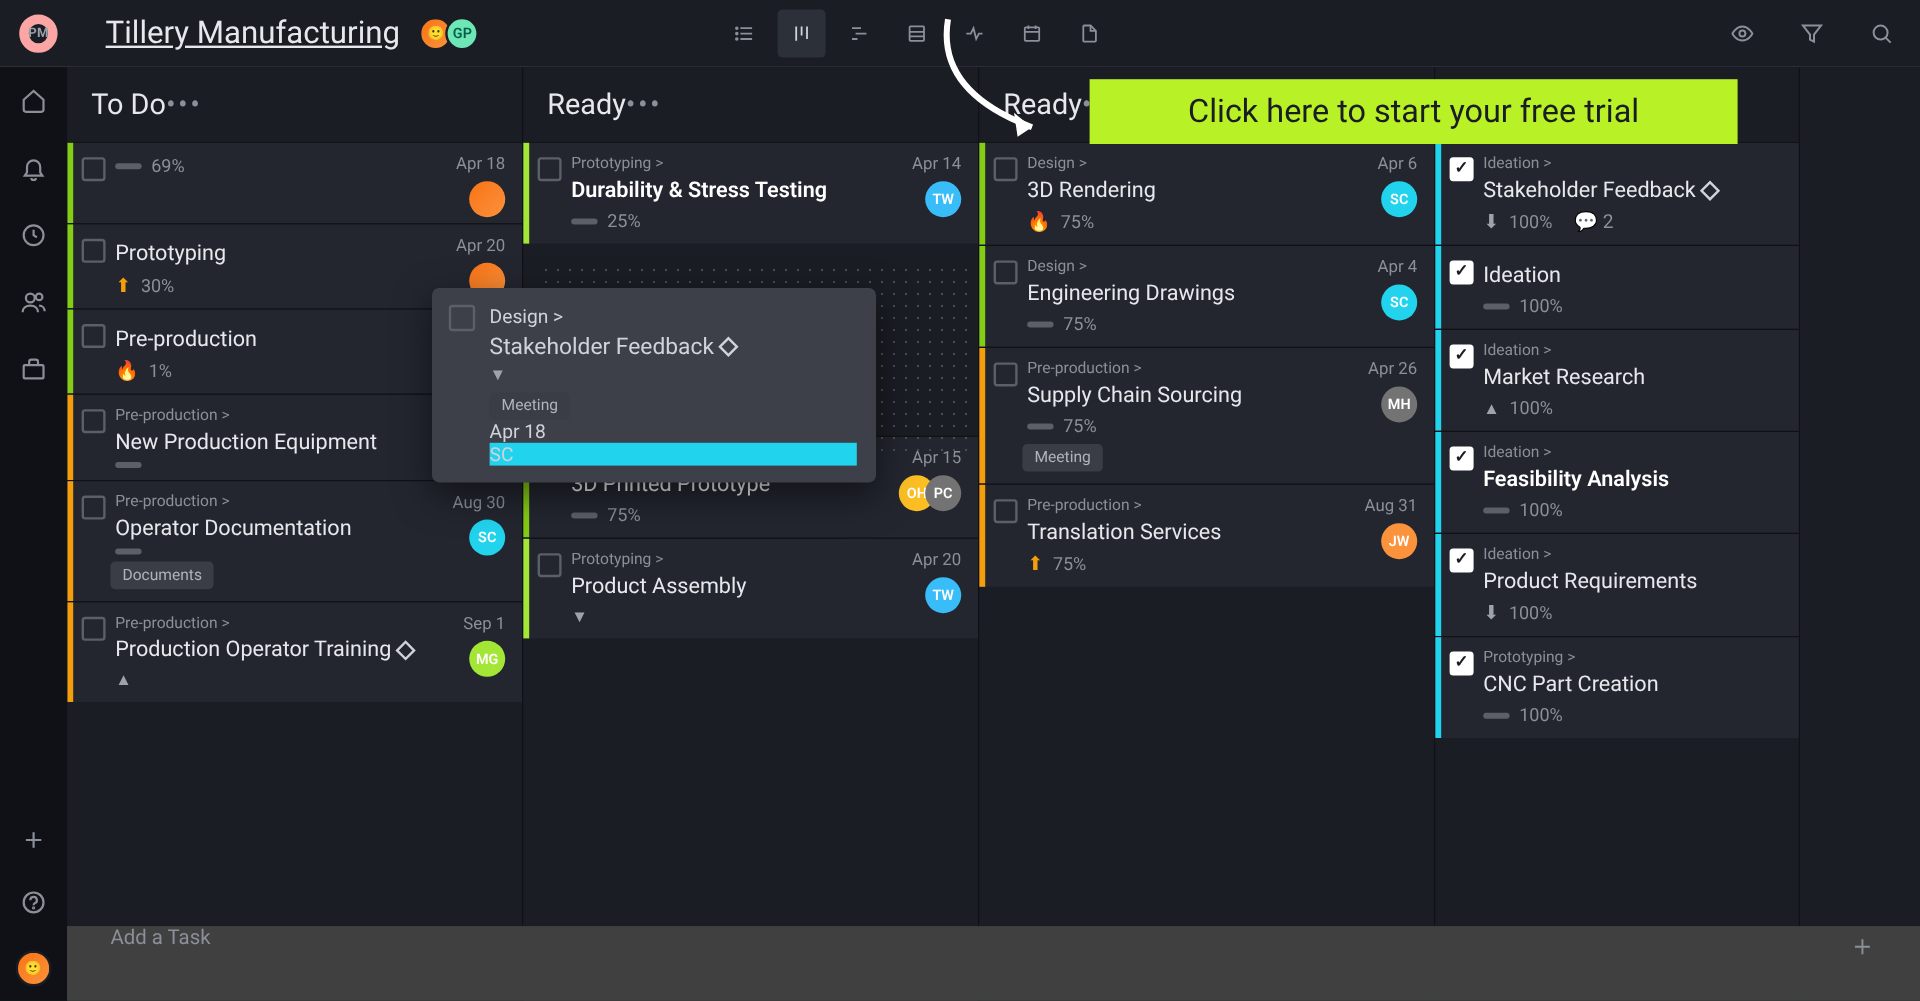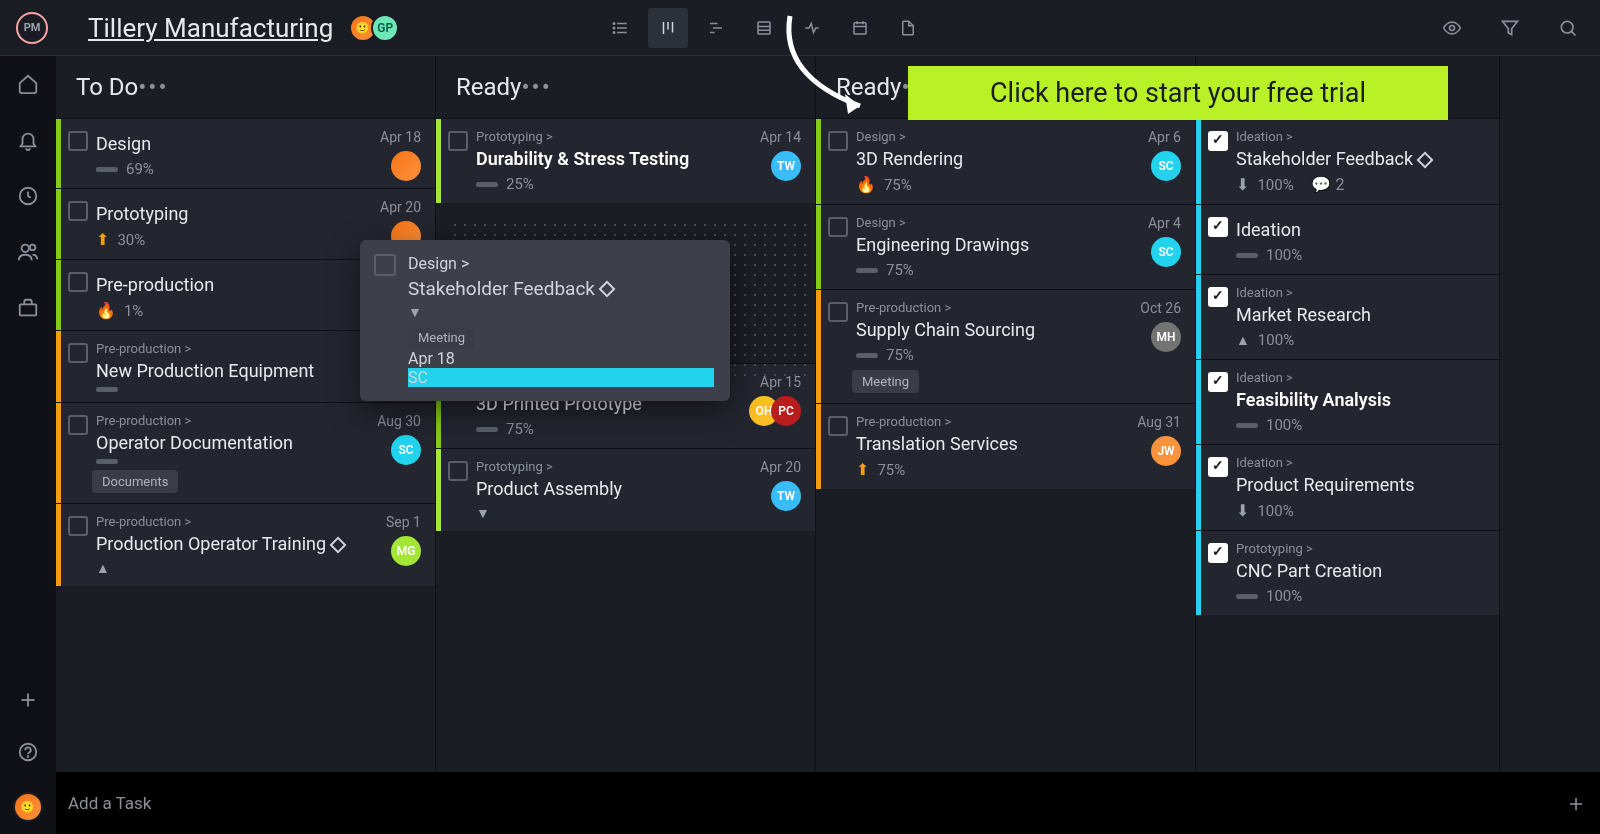--- a/index.html
+++ b/index.html
@@ -1,19 +1,19 @@
 <!DOCTYPE html>
 <html><head>
 <meta charset="utf-8">
 <style>
 * { margin:0; padding:0; box-sizing:border-box; font-family:-apple-system,"Segoe UI",Roboto,sans-serif; }
 body { background:#1a1d24; color:#d0d3d9; width:1600px; height:834px; overflow:hidden; position:relative; }
 
 .topbar { height:56px; display:flex; align-items:center; padding:0 12px; background:#1a1d24; border-bottom:1px solid #2a2d35; }
-.logo { width:32px; height:32px; border-radius:50%; border:2px solid #fca5a5; display:flex; align-items:center; justify-content:center; font-size:11px; font-weight:700; color:#9aa0a8; margin-right:20px; margin-left:4px;}
+.logo { width:32px; height:32px; border-radius:50%; border:8px solid #fca5a5; display:flex; align-items:center; justify-content:center; font-size:11px; font-weight:700; color:#9aa0a8; margin-right:20px; margin-left:4px;}
 .proj-title { font-size:26px; font-weight:400; color:#e6e8ec; margin-left:20px;text-decoration:underline;}
 .av-group { margin-left:22px; display:flex; }
 .avatar { width:28px; height:28px; border-radius:50%; display:flex; align-items:center; justify-content:center; font-size:12px; font-weight:600; color:#083; margin-left:-6px; border:2px solid #1a1d24;}
 .avatar.o { background:linear-gradient(135deg,#f97316,#fb923c); color:#fff;}
 .avatar.g { background:#6ee7b7; color:#065f46;}
 .view-icons { position:absolute; left:600px; display:flex; gap:8px; }
 .vicon { width:40px; height:40px; display:flex; align-items:center; justify-content:center; cursor:pointer; border-radius:4px; color:#8a8f99;}
 .vicon.active { background:#2c3039; color:#d0d3d9;}
 .top-right { margin-left:auto; display:flex; gap:18px; }
 
@@ -45,32 +45,32 @@
 .card .date { font-size:14px; color:#8a8f99; margin-bottom:6px;}
 .card .asg { width:30px; height:30px; border-radius:50%; display:inline-flex; align-items:center; justify-content:center; font-size:12px; font-weight:600; color:#fff; margin-left:-8px;}
 .tag { display:inline-block; background:#3a3d46; color:#b0b3b9; font-size:13px; padding:4px 10px; border-radius:4px; margin-top:6px;}
 .icon-arrow-up { color:#f59e0b; font-size:16px;}
 .icon-arrow-down { color:#9ca3af; font-size:16px;}
 .icon-fire { color:#ef4444; font-size:16px;}
 .icon-tri-up { color:#9ca3af; font-size:14px;}
 .icon-tri-down { color:#9ca3af; font-size:14px;}
 .diamond { display:inline-block; transform:rotate(45deg); width:12px; height:12px; border:2px solid #d0d3d9; margin-left:6px; vertical-align:middle;}
 
-.add-task { position:absolute; bottom:0; left:0; right:0; height:62px; background:#000000; display:flex; align-items:center; justify-content:space-between; padding:0 12px; cursor:pointer; color:#8a8f99; font-size:17px;}
+.add-task { position:absolute; bottom:0; left:0; right:0; height:62px; background:#404040; display:flex; align-items:flex-start; justify-content:space-between; padding:0 36px; cursor:pointer; color:#8a8f99; font-size:17px;}
 .plus { font-size:24px; color:#8a8f99;}
 
 .dragging { position:absolute; left:360px; top:240px; width:370px; background:#3d4049; border-radius:6px; box-shadow:0 10px 30px rgba(0,0,0,.5); padding:14px 16px 14px 48px; z-index:50;}
 .dragging .check { position:absolute; left:14px; top:14px; width:22px; height:22px; border:2px solid #5a5f6a; border-radius:3px;}
 .dropzone { position:absolute; left:450px; top:220px; width:360px; height:160px; background-image:radial-gradient(circle,#4a4d56 1px,transparent 1px); background-size:10px 10px; z-index:40;}
 
 .cta { position:absolute; left:908px; top:66px; width:540px; height:54px; background:#b9f127; color:#1a1d24; font-size:27px; display:flex; align-items:center; justify-content:center; z-index:60; cursor:pointer;}
 .arrow-svg { position:absolute; left:770px; top:6px; z-index:61; pointer-events:none;}
 
 .g-green{background:#84cc16;} .g-orange{background:#f59e0b;} .g-teal{background:#22d3ee;} .g-lime{background:#a3e635;}
-.asg-tw{background:#38bdf8;} .asg-sc{background:#22d3ee;} .asg-mh{background:#737373;color:#065f46;} .asg-jw{background:#fb923c;} .asg-mg{background:#a3e635;color:#365314;} .asg-oh{background:#fbbf24;color:#78350f;} .asg-o{background:linear-gradient(135deg,#f97316,#fb923c);} .asg-pc{background:#b91c1c;color:#164e63;}
+.asg-tw{background:#38bdf8;} .asg-sc{background:#22d3ee;} .asg-mh{background:#737373;color:#065f46;} .asg-jw{background:#fb923c;} .asg-mg{background:#a3e635;color:#365314;} .asg-oh{background:#fbbf24;color:#78350f;} .asg-o{background:linear-gradient(135deg,#f97316,#fb923c);} .asg-pc{background:#737373;color:#164e63;}
 
 svg { display:block; }
 </style>
 </head>
 <body>
 
 <div class="topbar">
   <div class="logo">PM</div>
   <div class="proj-title">Tillery Manufacturing</div>
   <div class="av-group">
@@ -203,21 +203,20 @@
 <div class="board">
   <div class="column">
       <div class="col-head">
         <div class="col-title">To Do</div>
         <div class="dots">•••</div>
       </div>
       <div class="cards">
         <div class="card">
           <div class="stripe g-green"></div>
           <div class="check"></div>
-          <div class="title">Design</div>
           <div class="prog-row">
             <span class="bar"></span>
             <span class="pct">69%</span>
           </div>
           <div class="meta-right">
             <div class="date">Apr 18</div>
             <div><div class="asg asg-o"></div></div>
           </div>
         </div>
         <div class="card">
@@ -368,21 +367,21 @@
           </div>
           <div class="meta-right">
             <div class="date">Apr 4</div>
             <div><div class="asg asg-sc">SC</div></div>
           </div>
         </div>
         <div class="card"><div class="stripe g-orange"></div><div class="check"></div><div class="cat">Pre-production &gt;</div><div class="title">Supply Chain Sourcing</div><div class="prog-row">
             <span class="bar"></span>
             <span class="pct">75%</span>
           </div><span class="tag">Meeting</span><div class="meta-right">
-            <div class="date">Oct 26</div>
+            <div class="date">Apr 26</div>
             <div><div class="asg asg-mh">MH</div></div>
           </div></div>
         <div class="card">
           <div class="stripe g-orange"></div>
           <div class="check"></div>
           <div class="cat">Pre-production &gt;</div>
           <div class="title">Translation Services</div>
           <div class="prog-row">
             <span class="icon-arrow-up">⬆</span>
             <span class="pct">75%</span>

